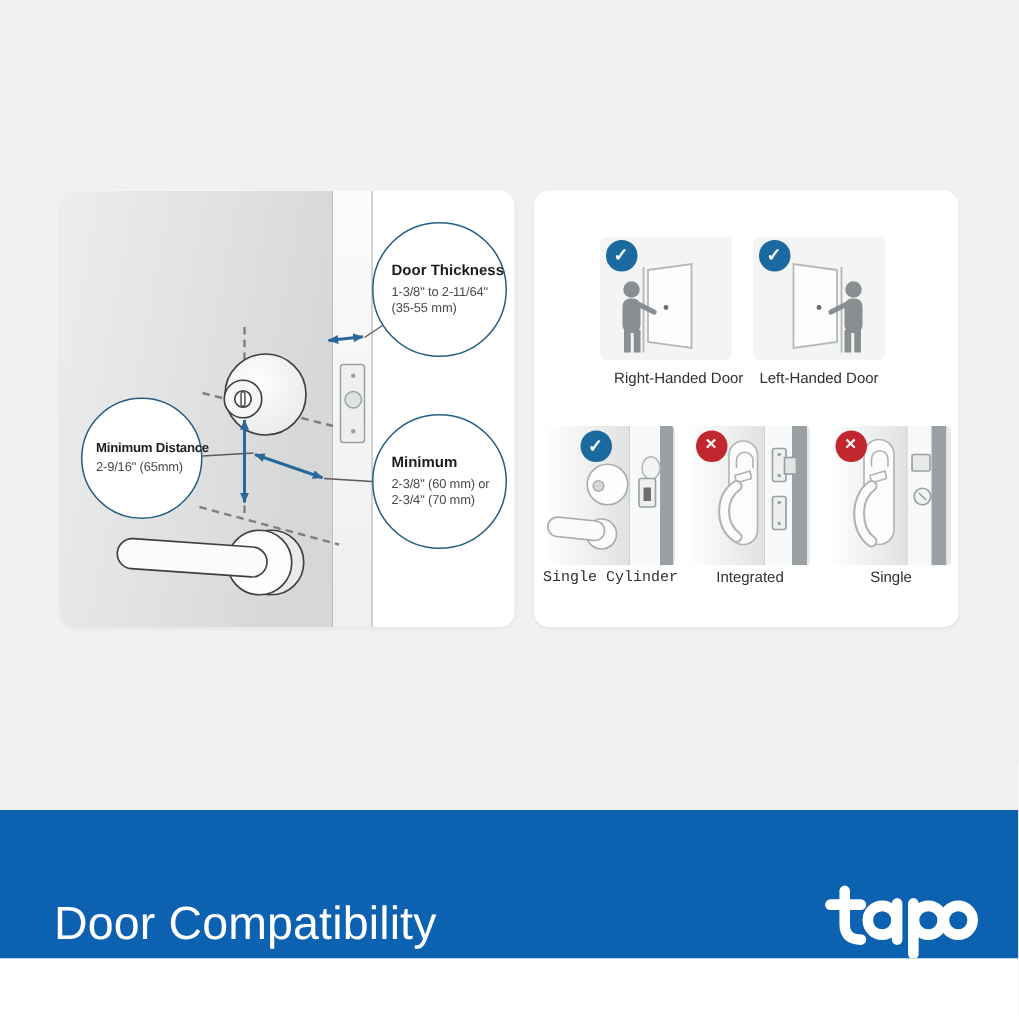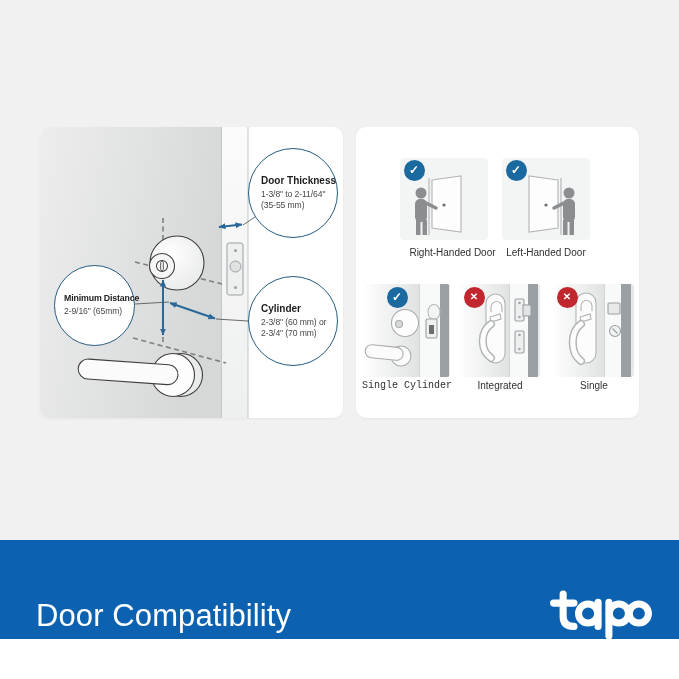--- a/index.html
+++ b/index.html
@@ -123,21 +123,21 @@
       <div class="callout-line">1-3/8" to 2-11/64"</div>
       <div class="callout-line">(35-55 mm)</div>
     </div>
 
     <div class="callout" id="co-md">
       <div class="callout-title">Minimum Distance</div>
       <div class="callout-line">2-9/16" (65mm)</div>
     </div>
 
     <div class="callout" id="co-bs">
-      <div class="callout-title">Cylinder</div>
+      <div class="callout-title">Minimum</div>
       <div class="callout-line">2-3/8" (60 mm) or</div>
       <div class="callout-line">2-3/4" (70 mm)</div>
     </div>
   </div>
 
   <div class="card card-right">
 
     <div class="tile t-rh">
       <svg width="88" height="82" viewBox="0 0 88 82">
         <g>

